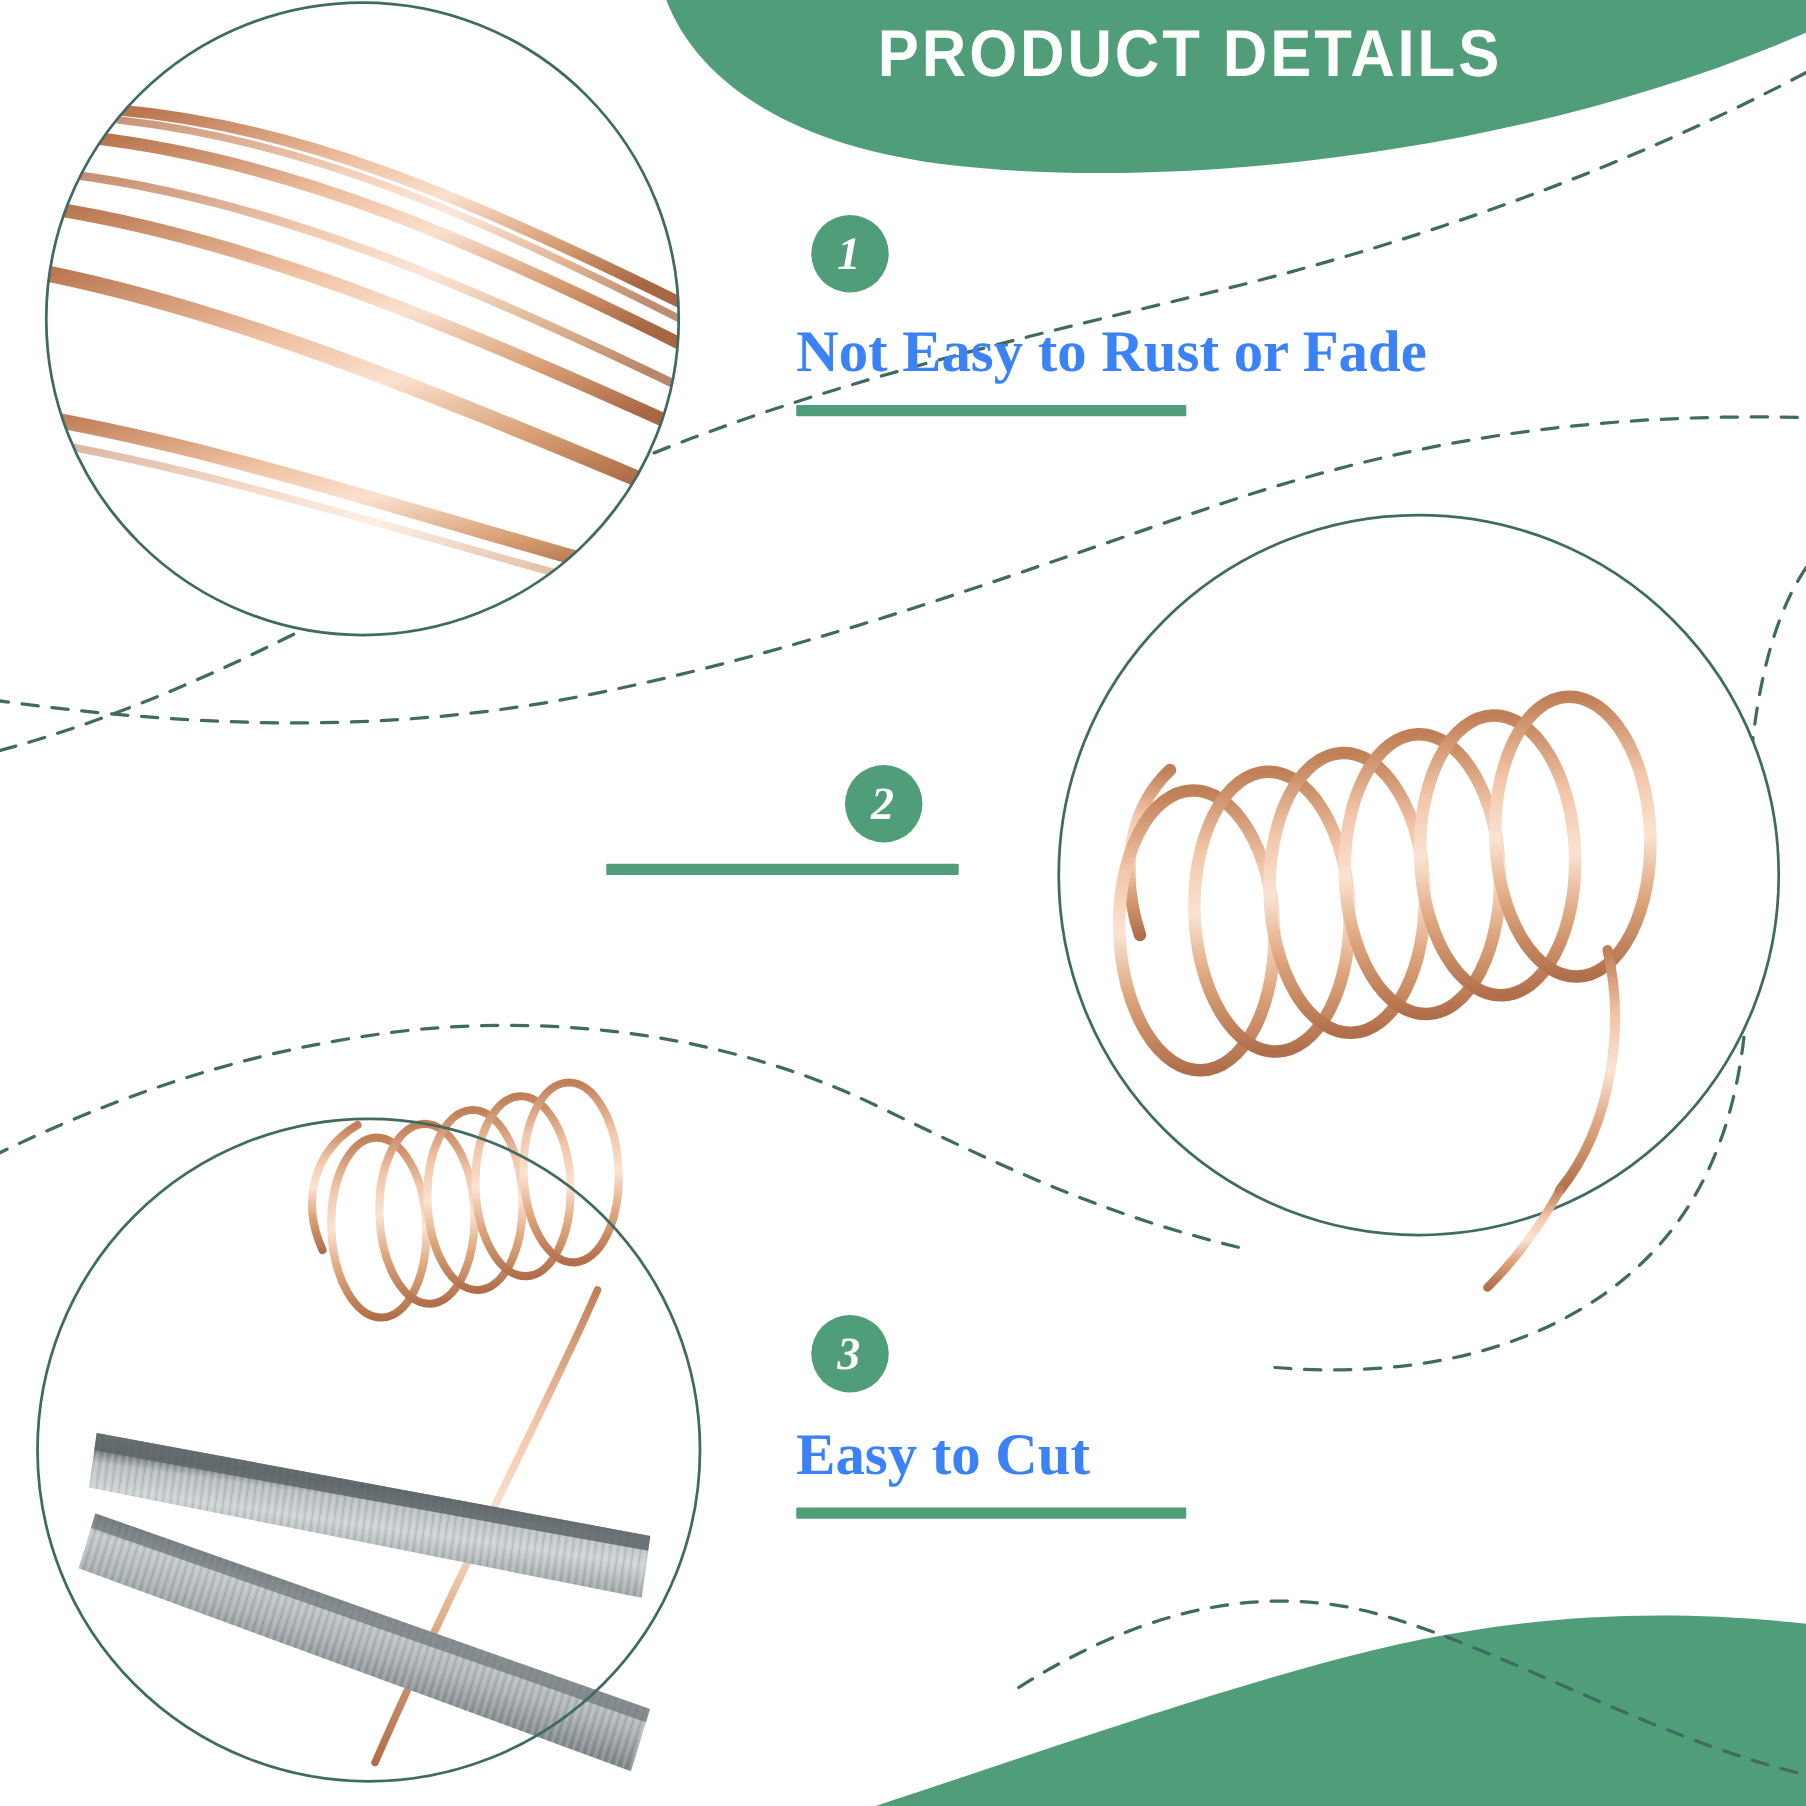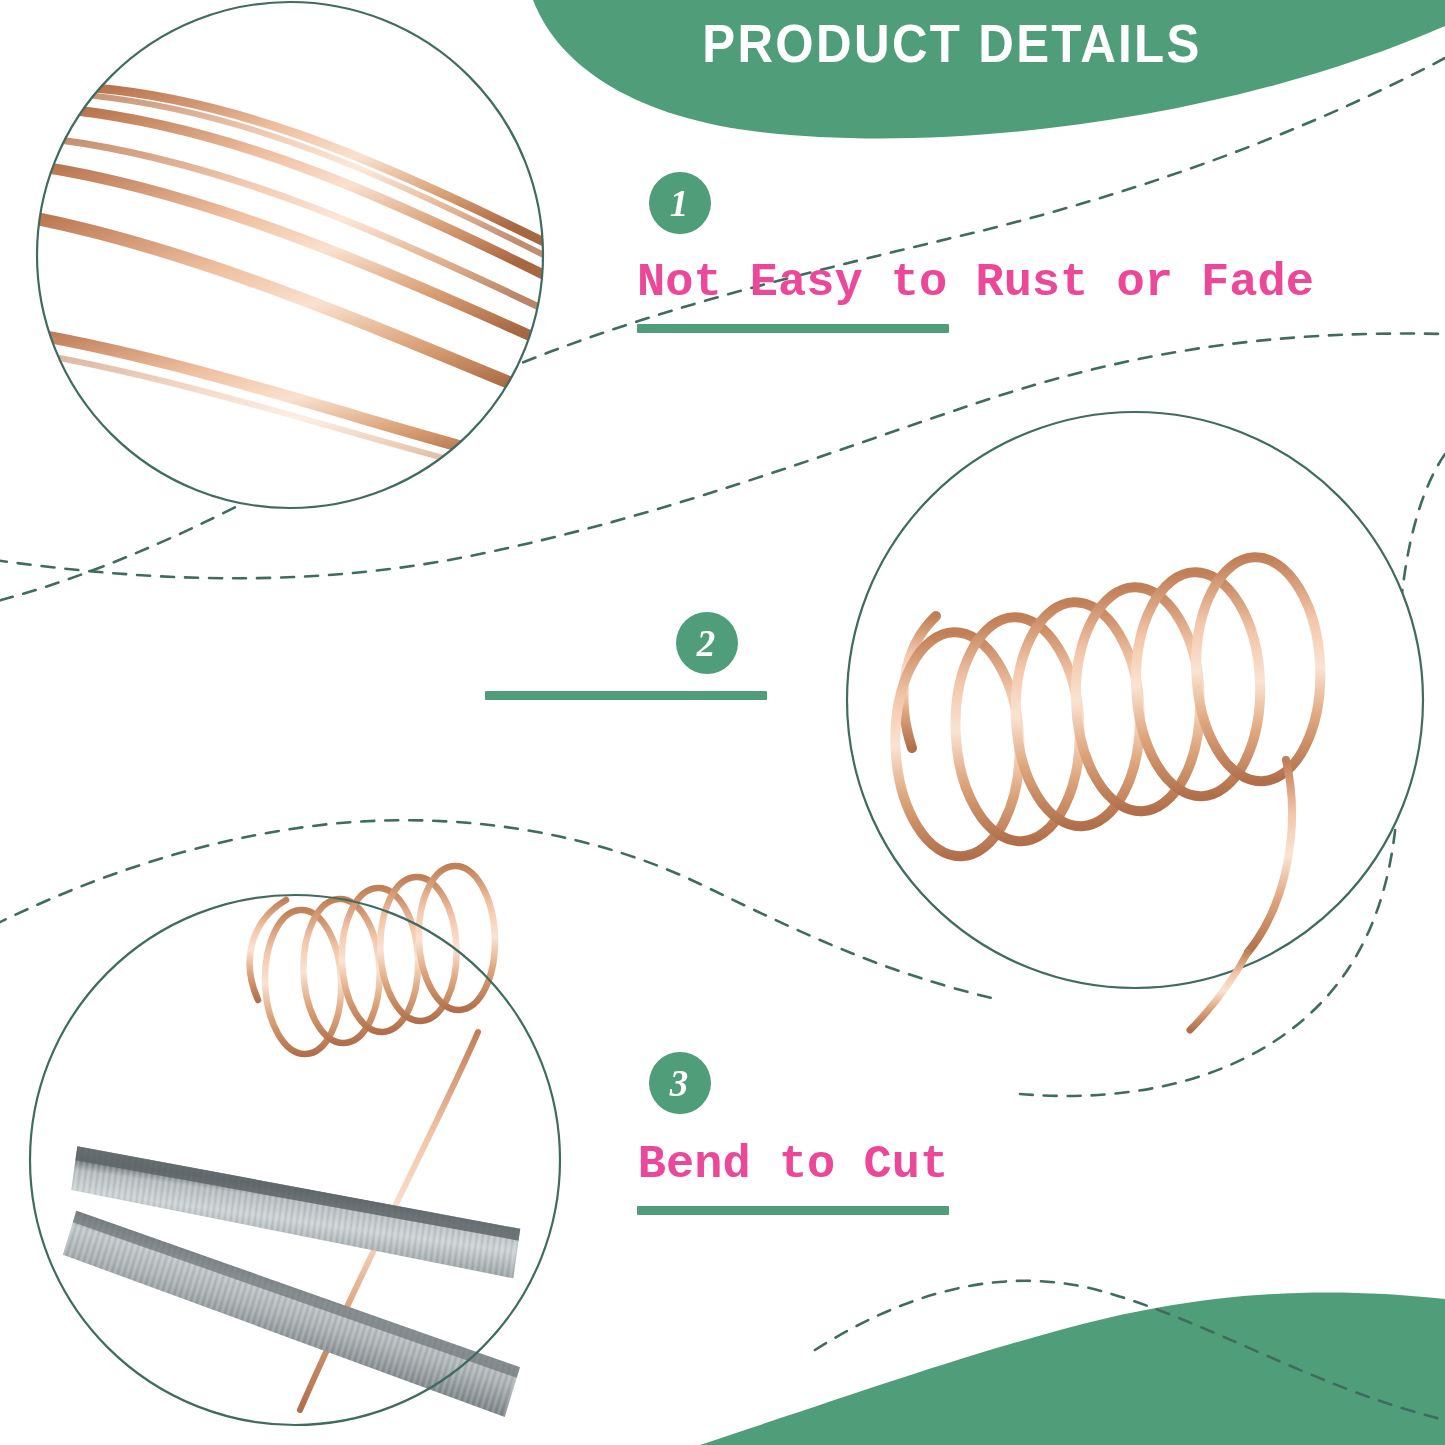--- a/index.html
+++ b/index.html
@@ -40,25 +40,24 @@
     font-weight:bold;
     font-style:italic;
     font-family:"Liberation Serif", serif;
     line-height:1;
     padding-right:2px;
     box-sizing:border-box;
   }
   .f-title{
     font-size:47px;
     font-weight:bold;
-    color:#ec4899;
+    color:#3b82f6;
     white-space:nowrap;
     line-height:1.05;
-    font-family:Liberation Mono, monospace;
-    text-align:center;
+    font-family:Liberation Serif, serif;
   }
   .f-rule{height:9px;background:#4f9e79;border-radius:1px;}
 
   
   #feature-1{left:637px;top:172px;}
   #feature-1 .badge{margin-left:12px;}
   #feature-1 .f-title{margin-top:24px;}
   #feature-1 .f-rule{width:312px;margin-top:17px;}
 
   
@@ -258,19 +257,19 @@
       <div class="f-rule"></div>
     </div>
 
     <div class="feature" id="feature-2">
       <div class="badge">2</div>
       <div class="f-rule"></div>
     </div>
 
     <div class="feature" id="feature-3">
       <div class="badge">3</div>
-      <div class="f-title">Bend to Cut</div>
+      <div class="f-title">Easy to Cut</div>
       <div class="f-rule"></div>
     </div>
 
   </div>
 
 </div>
 
 </body></html>

